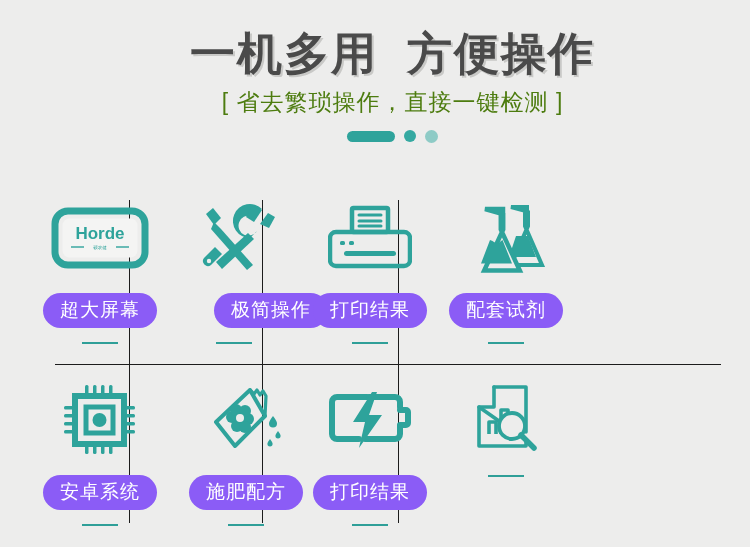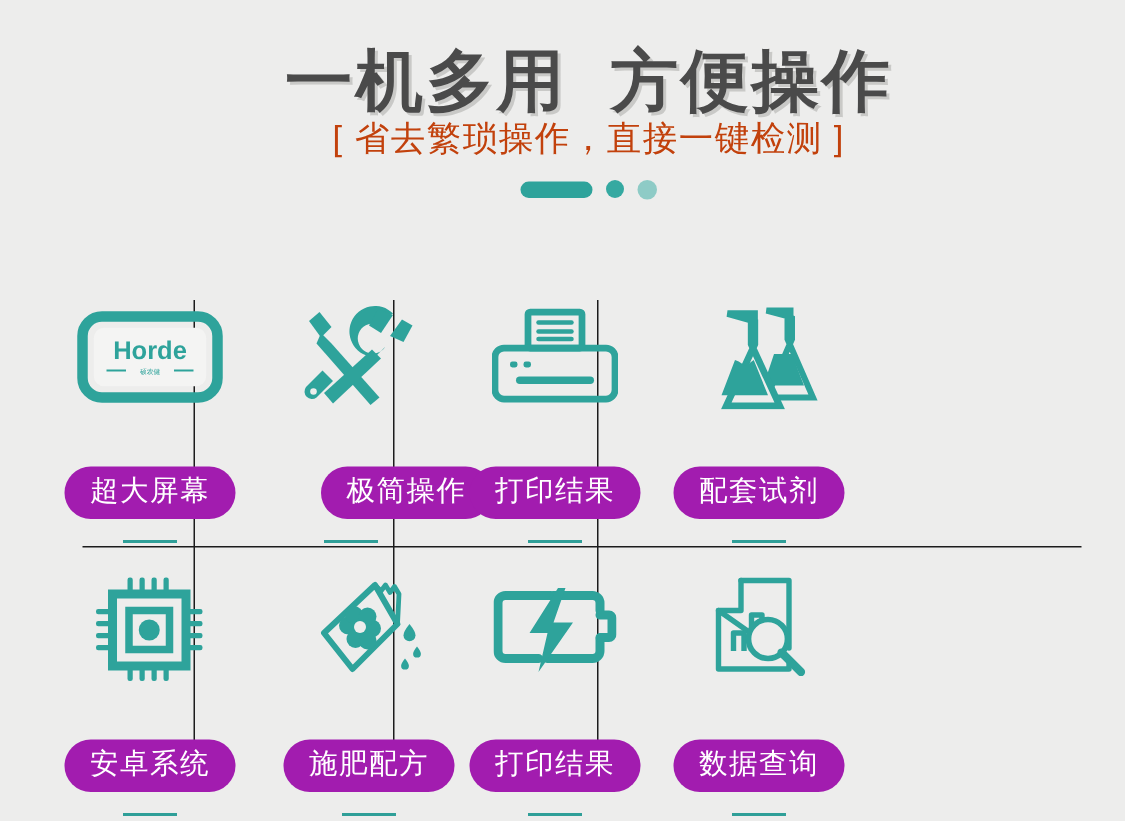--- a/index.html
+++ b/index.html
@@ -26,23 +26,23 @@
   .title {
     font-size: 45px;
     font-weight: bold;
     color: #4a4a4a;
     letter-spacing: 2px;
     line-height: 1.05;
     text-shadow: 2px 2px 0 #c9c9c7;
     white-space: pre;
   }
   .subtitle {
-    margin-top: 0;
+    margin-top: 10px;
     font-size: 23px;
-    color: #c2410c;
+    color: #4d7c0f;
     letter-spacing: 1px;
     font-weight: normal;
   }
 
   .dots {
     margin-top: 12px;
     display: flex;
     justify-content: center;
     align-items: center;
     gap: 9px;
@@ -98,28 +98,28 @@
   }
   .icon-box {
     height: 82px;
     display: flex;
     align-items: center;
     justify-content: center;
     text-decoration: underline;
   }
   .pill {
     display: inline-block;
-    background: #a21caf;
+    background: #8b5cf6;
     color: #ffffff;
     border-radius: 20px;
     padding: 6px 17px 7px 17px;
     font-size: 19px;
     letter-spacing: 1px;
     line-height: 1.15;
-    margin-top: 32px;
+    margin-top: 14px;
   }
   .underline {
     width: 36px;
     height: 2px;
     background: #2f9f98;
     margin: 14px auto 0 auto;
   }
 
   svg { display: block; }
   .screen-label {
@@ -331,17 +331,16 @@
 
         <g fill="none" stroke="#2ea39b" stroke-width="3.6" stroke-linejoin="round">
           <path d="M19 50 V38 h7 v12"></path>
           <path d="M31 50 V26 h7 v8"></path>
         </g>
 
         <circle cx="42" cy="42" r="13" fill="#ededec" stroke="#2ea39b" stroke-width="3.8"></circle>
         <line x1="51" y1="51" x2="64" y2="64" stroke="#2ea39b" stroke-width="5.5" stroke-linecap="round"></line>
       </svg>
     </div>
-    <span class="pill">数据查询</span>
     <div class="underline"></div>
   </div>
 
 </div>
 
 </body></html>

